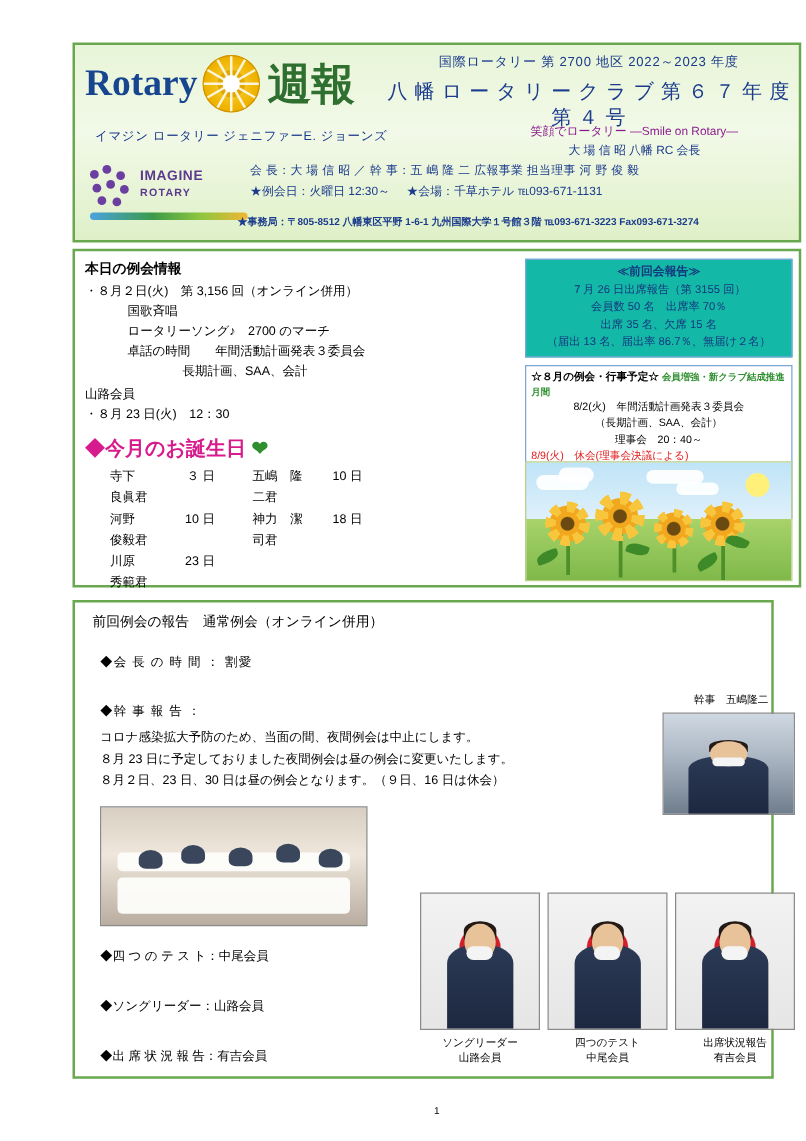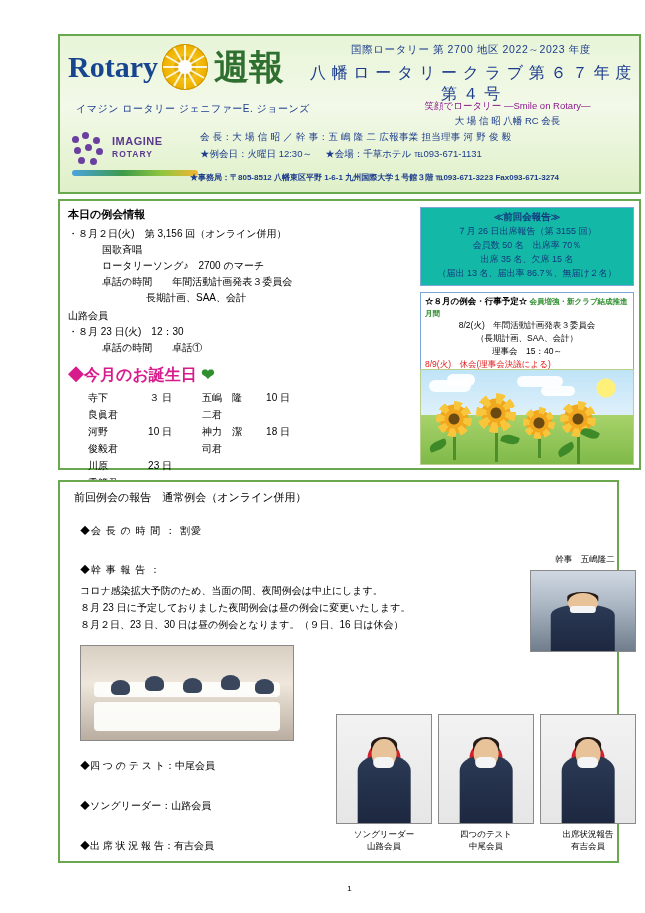--- a/index.html
+++ b/index.html
@@ -314,21 +314,20 @@
       <div class="body">
         <div>・８月２日(火)　第 3,156 回（オンライン併用）</div>
         <div class="ind2">国歌斉唱</div>
         <div class="ind2">ロータリーソング♪　2700 のマーチ</div>
         <div class="ind2">卓話の時間　　年間活動計画発表３委員会</div>
         <div class="ind3">長期計画、SAA、会計</div>
       </div>
       <div class="body" style="margin-top:2px">
         <div>山路会員</div>
         <div>・８月 23 日(火)　12：30</div>
-        <div class="ind2">卓話の時間　　卓話①</div>
       </div>
 
       <div class="bday-head pink">
         <span>◆今月のお誕生日</span>
         <span style="color:#2f8f2f">❤</span>
       </div>
       <div class="bday-table">
         <div class="bday-row">
           <span class="n1">寺下　良眞君</span>
           <span class="d1">３ 日</span>
@@ -370,21 +369,21 @@
         <div class="l">（届出 13 名、届出率 86.7％、無届け２名）</div>
       </div>
 
       <div class="events-box">
         <div class="eh">
           <span>☆８月の例会・行事予定☆</span>
           <span class="grn">会員増強・新クラブ結成推進月間</span>
         </div>
         <div class="el" style="text-align:center">8/2(火)　年間活動計画発表３委員会</div>
         <div class="el" style="text-align:center">（長期計画、SAA、会計）</div>
-        <div class="el" style="text-align:center">理事会　15：40～</div>
+        <div class="el" style="text-align:center">理事会　20：40～</div>
         <div class="el red">8/9(火)　休会(理事会決議による)</div>
         <div class="el red">8/16(火)　休会(理事会決議による)</div>
         <div class="el">8/23(火)　卓話①</div>
         <div class="el">8/30(火)　卓話②</div>
       </div>
     </div>
 
     <div class="sunflower">
       <span class="cloud" style="left:8px; top:10px; width:42px; height:12px;"></span>
       <span class="cloud" style="left:26px; top:4px; width:28px; height:12px;"></span>

